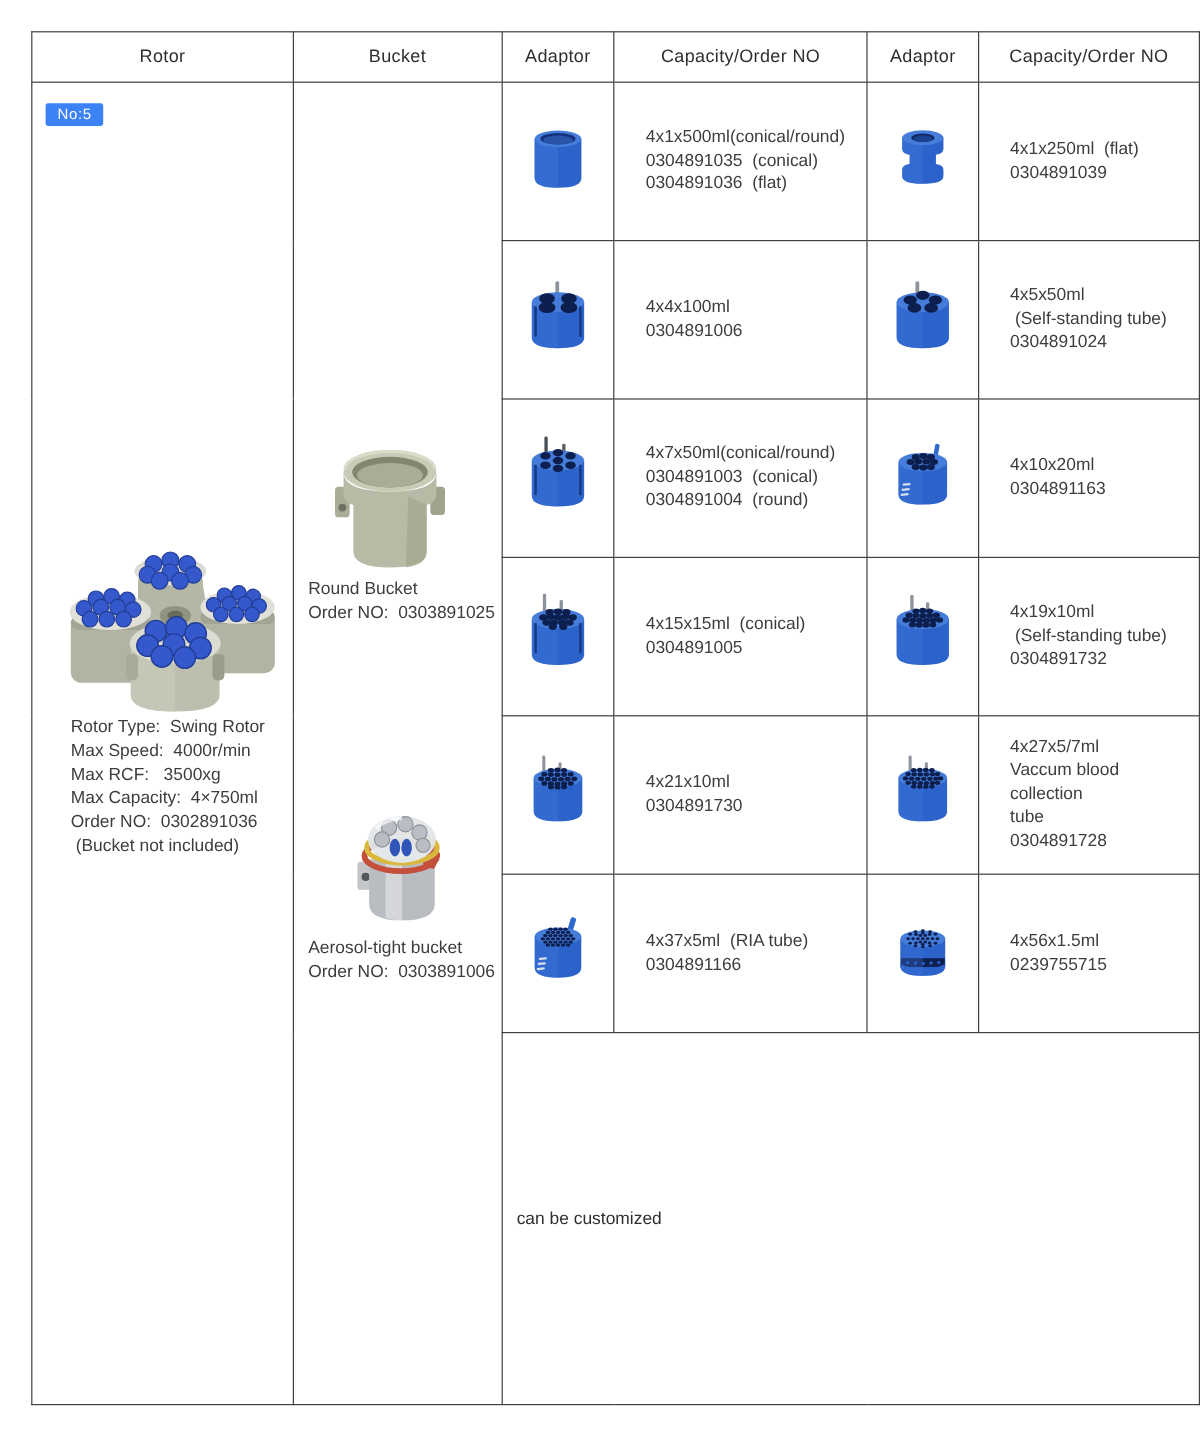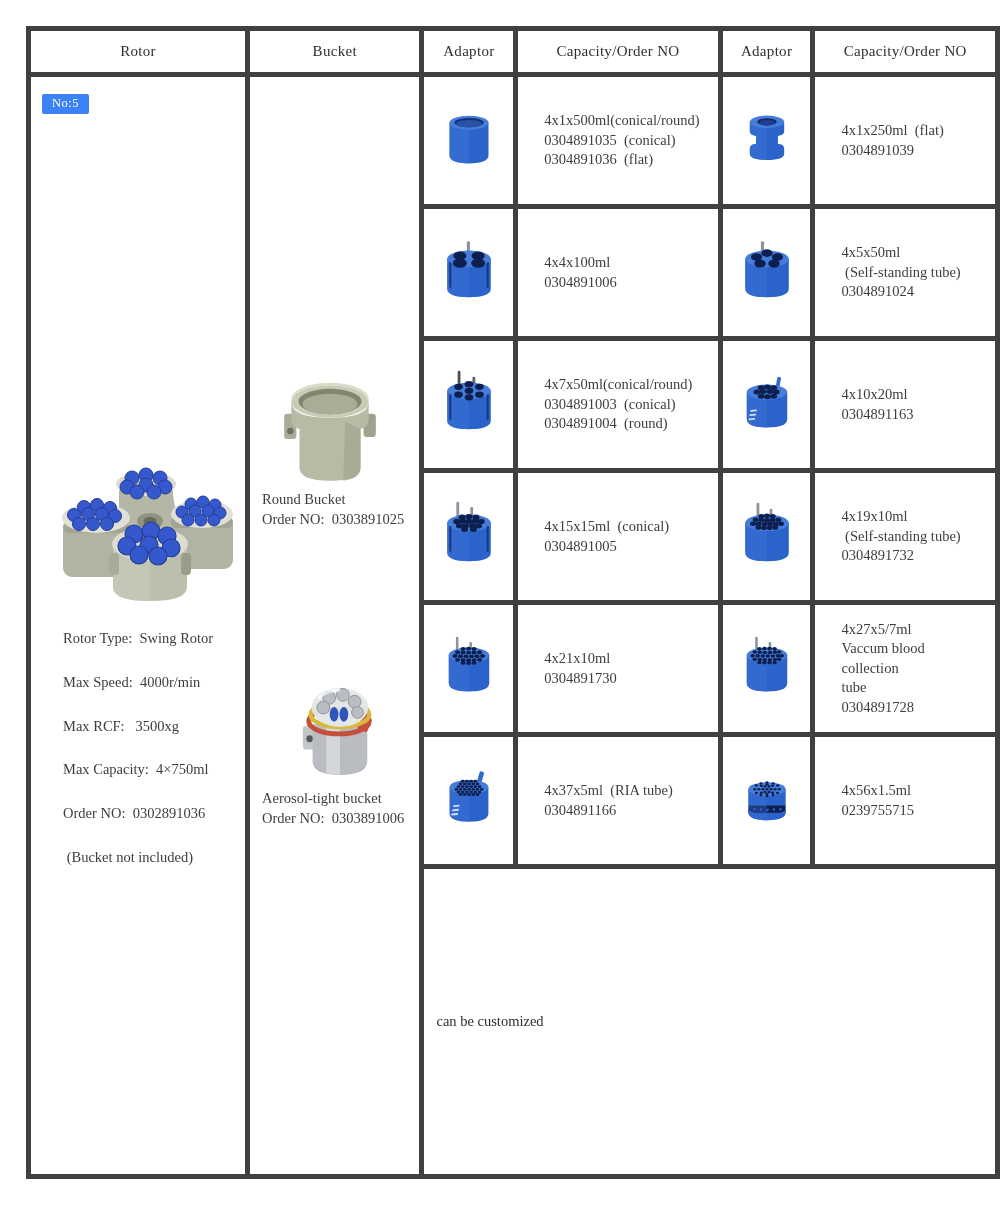--- a/index.html
+++ b/index.html
@@ -1,34 +1,34 @@
 <!DOCTYPE html>
 <html><head>
 <meta charset="utf-8">
 <style>
   html,body{margin:0;padding:0;background:#ffffff;}
   body{font-family:"Liberation Sans","DejaVu Sans",sans-serif;color:#3d3d3d;
        -webkit-font-smoothing:antialiased;}
   .page{position:relative;width:1000px;height:1208px;background:#ffffff;overflow:hidden;}
   table.spec{border-collapse:collapse;table-layout:fixed;position:absolute;left:26px;top:26px;}
-  table.spec td, table.spec th{border:5px solid #404040;padding:12px;vertical-align:middle;font-family:Liberation Serif, serif;}
+  table.spec td, table.spec th{border:1px solid #404040;padding:12px;vertical-align:middle;}
   th{font-weight:normal;font-size:15px;color:#2f2f2f;letter-spacing:.3px;}
   tr.hdr{height:38px;}
   tr.r{height:132px;}
   tr.foot{height:310px;}
   td.rel{position:relative;vertical-align:top;}
   td.icon-cell{text-align:center;}
   td.cap{vertical-align:middle;}
   .cap-inner{padding-left:14px;padding-right:6px;}
   .line{font-size:14.5px;line-height:19.6px;white-space:pre-wrap;}
   .badge{position:absolute;left:11px;top:17px;background:#3b82f6;color:#ffffff;
          font-size:12.5px;padding:2px 10px 3px 10px;border-radius:2px;letter-spacing:.5px;}
   .rotor-img{position:absolute;left:26px;top:384px;}
   .rotor-specs{position:absolute;left:32px;top:528px;}
-  .rotor-specs .line{line-height:19.8px;margin-top:24px;}
+  .rotor-specs .line{line-height:19.8px;}
   .bk-img-round{position:absolute;left:34px;top:300px;}
   .bk-txt-round{position:absolute;left:12px;top:413px;}
   .bk-img-aero{position:absolute;left:47px;top:597px;}
   .bk-txt-aero{position:absolute;left:12px;top:712px;}
   .foot-note{font-size:14.5px;color:#2f2f2f;}
   svg{display:block;}
   .icon-cell svg{display:inline-block;}
 </style>
 </head>
 <body>

